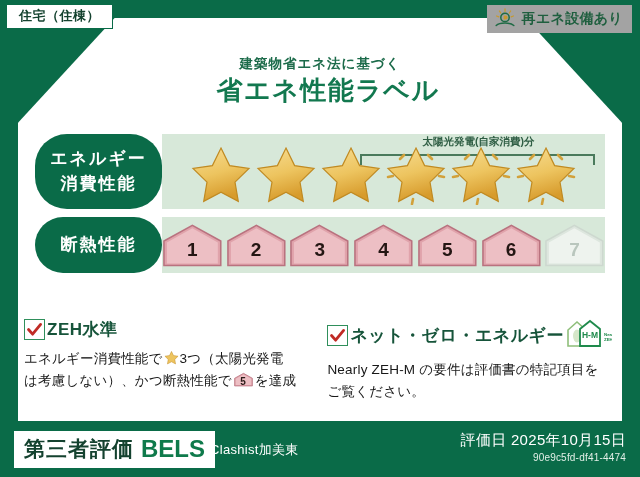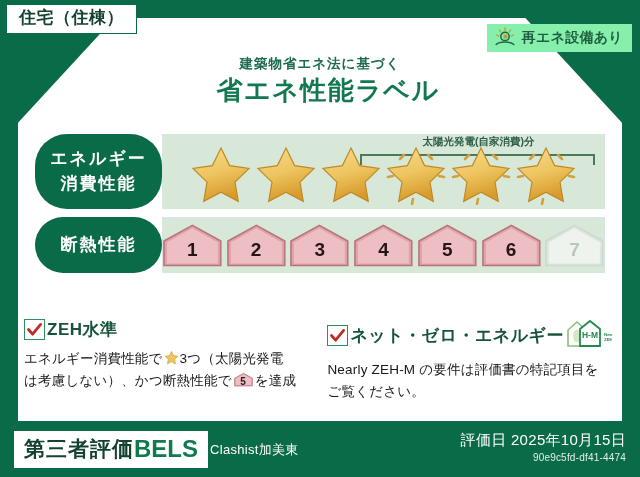--- a/index.html
+++ b/index.html
@@ -16,32 +16,31 @@
   .inner-white{
     position:absolute;left:18px;top:18px;right:18px;bottom:56px;
     background:#ffffff;
     clip-path:polygon(0% 26%, 16% 0%, 84% 0%, 100% 26%, 100% 100%, 0% 100%);
   }
   
   .house-tag{
     position:absolute;left:6px;top:4px;
     background:#ffffff;border:1px solid #0a6b48;
     padding:4px 12px 5px 12px;
-    font-size:17px;font-weight:bold;color:#14422f;
+    font-size:13px;font-weight:bold;color:#14422f;
     letter-spacing:0.5px;line-height:1.1;
     z-index:6;
   }
   
   .reene-badge{
     position:absolute;right:8px;top:5px;
-    background:#86efac;
+    background:#a3a3a3;
     padding:3px 9px 3px 6px;
     display:flex;align-items:center;gap:5px;
     z-index:6;
-    margin-top:19px;
   }
   .reene-badge .txt{
     font-size:14px;font-weight:bold;color:#1f5f3f;letter-spacing:0.3px;
   }
   .sun-ico{width:24px;height:22px;display:block;}
   
   .title-wrap{
     position:absolute;left:0;right:0;top:56px;text-align:center;z-index:5;
   }
   .title-sub{
@@ -121,21 +120,21 @@
     font-size:10px;color:#2a1b18;font-weight:bold;line-height:1;
   }
   .zehm-logo{width:46px;height:30px;flex:0 0 46px;}
   
   .footer{
     position:absolute;left:0;right:0;bottom:0;height:56px;z-index:5;
   }
   .bels-box{
     position:absolute;left:14px;top:10px;
     background:#ffffff;padding:4px 10px 5px 10px;
-    display:flex;align-items:flex-end;
+    display:flex;align-items:flex-end;gap:7px;
   }
   .bels-jp{font-size:21px;font-weight:bold;color:#14422f;letter-spacing:1px;}
   .bels-en{font-size:24px;font-weight:bold;color:#0f7a4b;letter-spacing:0px;}
   .builder{
     position:absolute;left:210px;top:20px;
     font-size:13px;color:#ffffff;font-weight:normal;letter-spacing:0.3px;text-align:center;
   }
   .eval-wrap{position:absolute;right:14px;top:10px;text-align:right;}
   .eval-date{font-size:15px;color:#ffffff;font-weight:normal;letter-spacing:0.3px;}
   .eval-id{font-size:10px;color:#e2efe7;margin-top:2px;letter-spacing:0.2px;}

